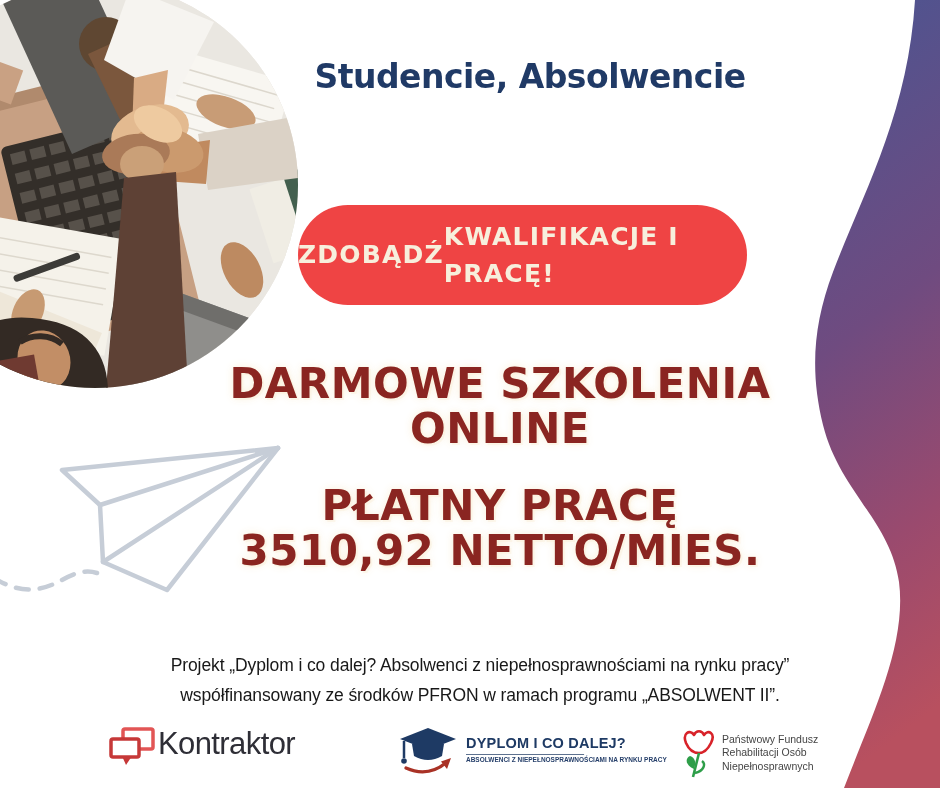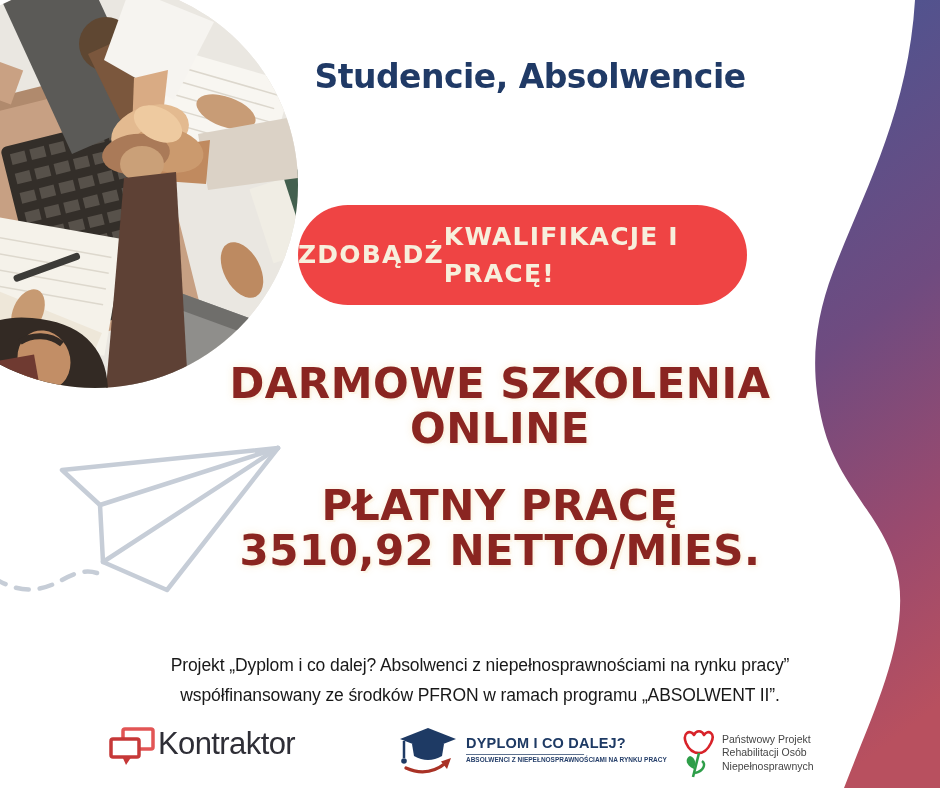--- a/index.html
+++ b/index.html
@@ -224,17 +224,17 @@
 </div>
 
 <div class="logo-pfron">
   <svg width="38" height="52" viewBox="0 0 38 52" aria-hidden="true">
     <path d="M8,16 C4,6 12,2 16,8 C18,3 24,3 26,8 C30,2 38,6 33,16 C29,24 24,26 21,26 C16,26 11,23 8,16 Z" fill="none" stroke="#d8232a" stroke-width="2.6" stroke-linejoin="round"></path>
     <line x1="21" y1="26" x2="15" y2="50" stroke="#2e9e49" stroke-width="2.6"></line>
     <path d="M16,42 C7,38 7,31 12,29 C18,31 18,37 16,42 Z" fill="#2e9e49"></path>
     <path d="M17,46 C26,44 28,37 24,34" fill="none" stroke="#2e9e49" stroke-width="2.4"></path>
   </svg>
   <div class="txtcol">
-    <div>Państwowy Projekt</div>
+    <div>Państwowy Fundusz</div>
     <div>Rehabilitacji Osób</div>
     <div>Niepełnosprawnych</div>
   </div>
 </div>
 
 </body></html>

